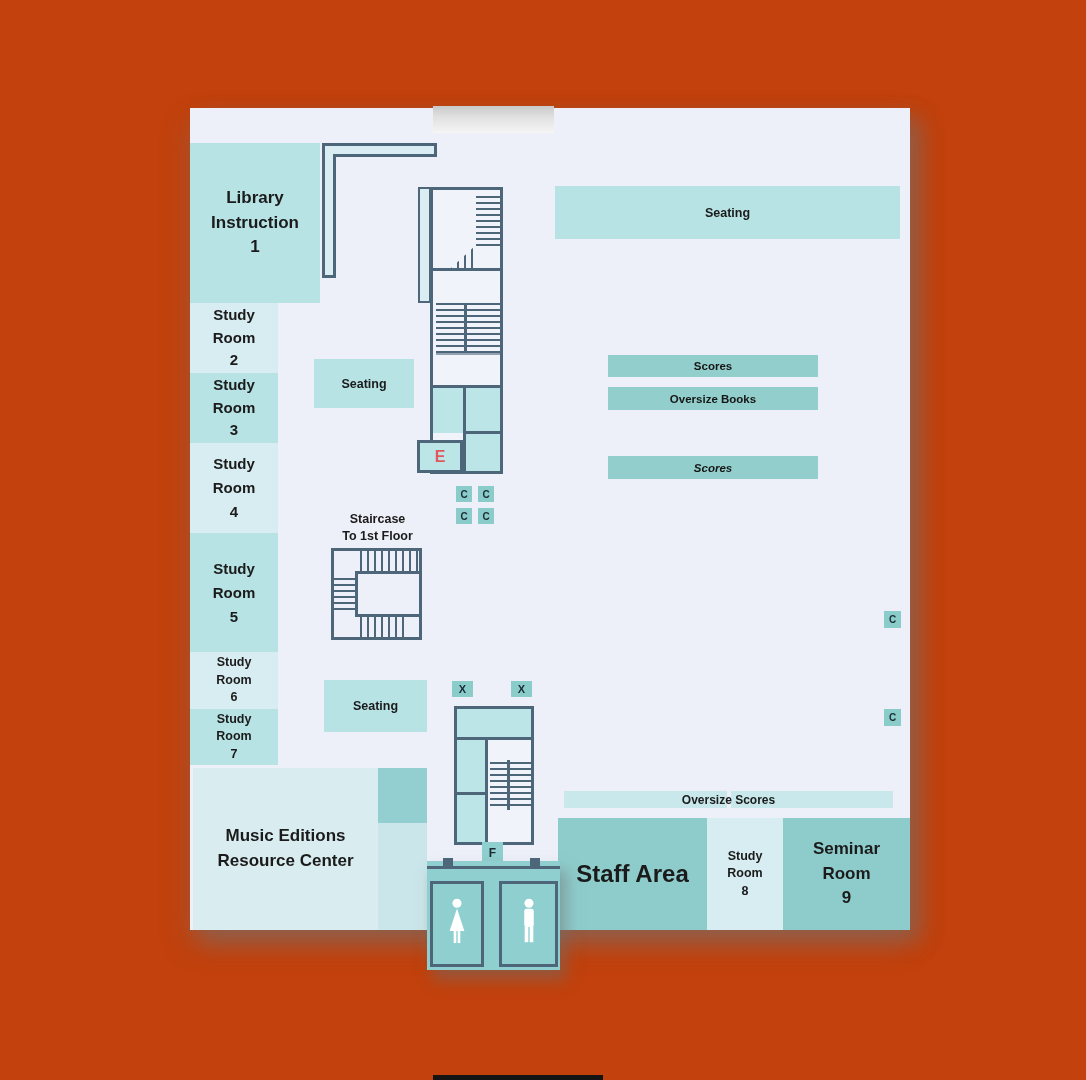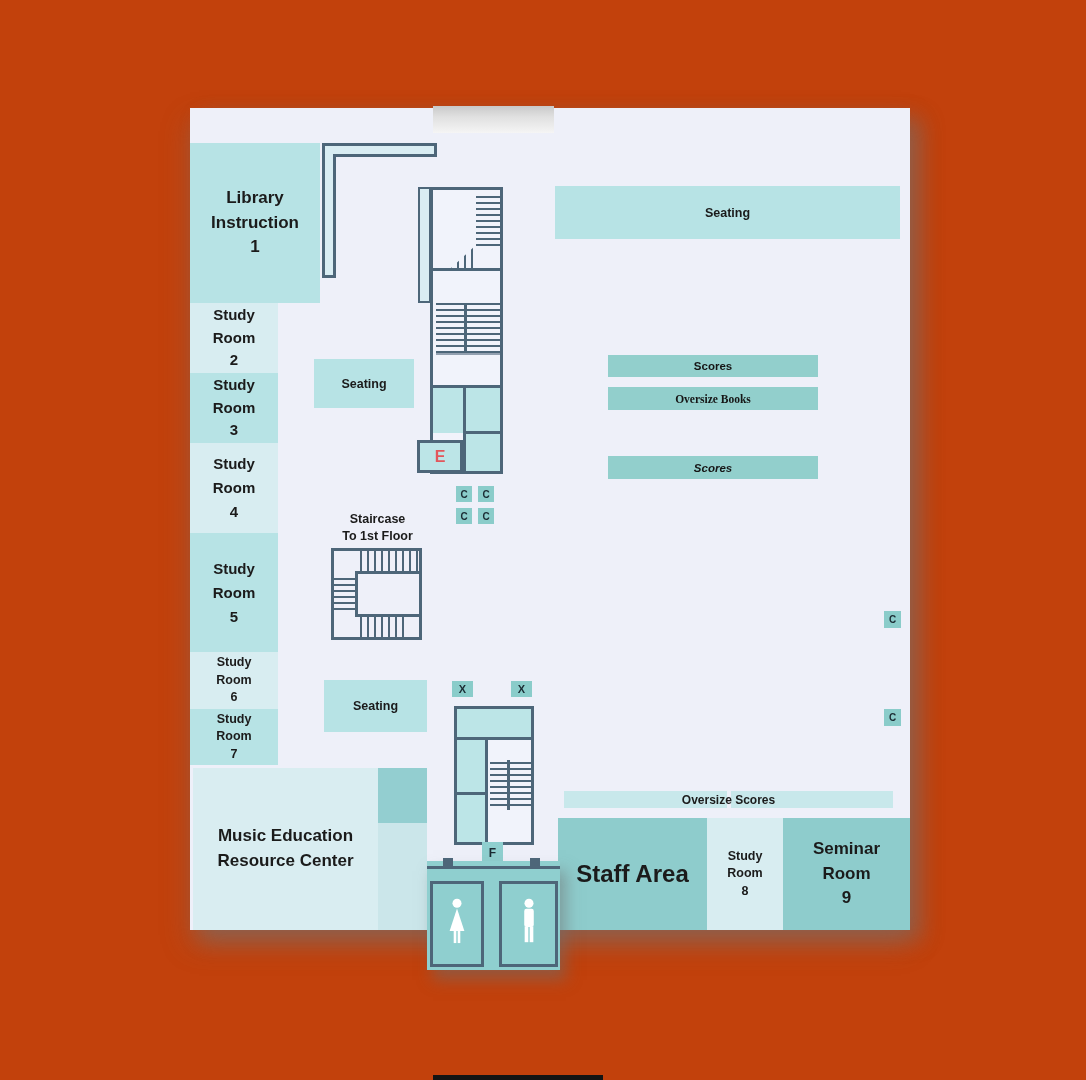--- a/index.html
+++ b/index.html
@@ -50,31 +50,31 @@
   <div class="abs room teal" style="left:190px;top:533px;width:88px;height:119px;font-size:15px;line-height:1.6;">Study
 Room
 5</div>
   <div class="abs room light" style="left:190px;top:652px;width:88px;height:57px;font-size:12.5px;line-height:1.4;">Study
 Room
 6</div>
   <div class="abs room teal" style="left:190px;top:709px;width:88px;height:56px;font-size:12.5px;line-height:1.4;">Study
 Room
 7</div>
 
-  <div class="abs room" style="left:193px;top:768px;width:185px;height:162px;font-size:17px;line-height:1.45;background:#d9edf1;">Music Education
+  <div class="abs room" style="left:193px;top:768px;width:185px;height:162px;font-size:17px;line-height:1.45;background:#d9edf1;">Music Editions
 Resource Center</div>
   <div class="abs" style="left:378px;top:768px;width:49px;height:55px;background:#93ced0;"></div>
   <div class="abs" style="left:378px;top:823px;width:49px;height:107px;background:#cbe6ea;"></div>
 
   <div class="abs room teal" style="left:555px;top:186px;width:345px;height:53px;font-size:12.5px;">Seating</div>
   <div class="abs room teal" style="left:314px;top:359px;width:100px;height:49px;font-size:12.5px;">Seating</div>
   <div class="abs room teal" style="left:324px;top:680px;width:103px;height:52px;font-size:12.5px;">Seating</div>
 
   <div class="abs shelf" style="left:608px;top:355px;width:210px;height:22px;">Scores</div>
-  <div class="abs shelf" style="left:608px;top:387px;width:210px;height:23px;font-family:Liberation Serif, serif;">Oversize Books</div>
+  <div class="abs shelf" style="left:608px;top:387px;width:210px;height:23px;">Oversize Books</div>
   <div class="abs shelf" style="left:608px;top:456px;width:210px;height:23px;font-style:italic;">Scores</div>
 
   <div class="abs osbar" style="left:564px;top:791px;width:163px;height:17px;"></div>
   <div class="abs osbar" style="left:731px;top:791px;width:162px;height:17px;"></div>
   <div class="abs room" style="left:564px;top:791px;width:329px;height:17px;font-size:12px;background:transparent;border-radius:7px;">Oversize Scores</div>
 
   <div class="abs room dkteal" style="left:558px;top:818px;width:149px;height:112px;font-size:24px;">Staff Area</div>
   <div class="abs room light" style="left:707px;top:818px;width:76px;height:112px;font-size:12.5px;line-height:1.4;">Study
 Room
 8</div>

